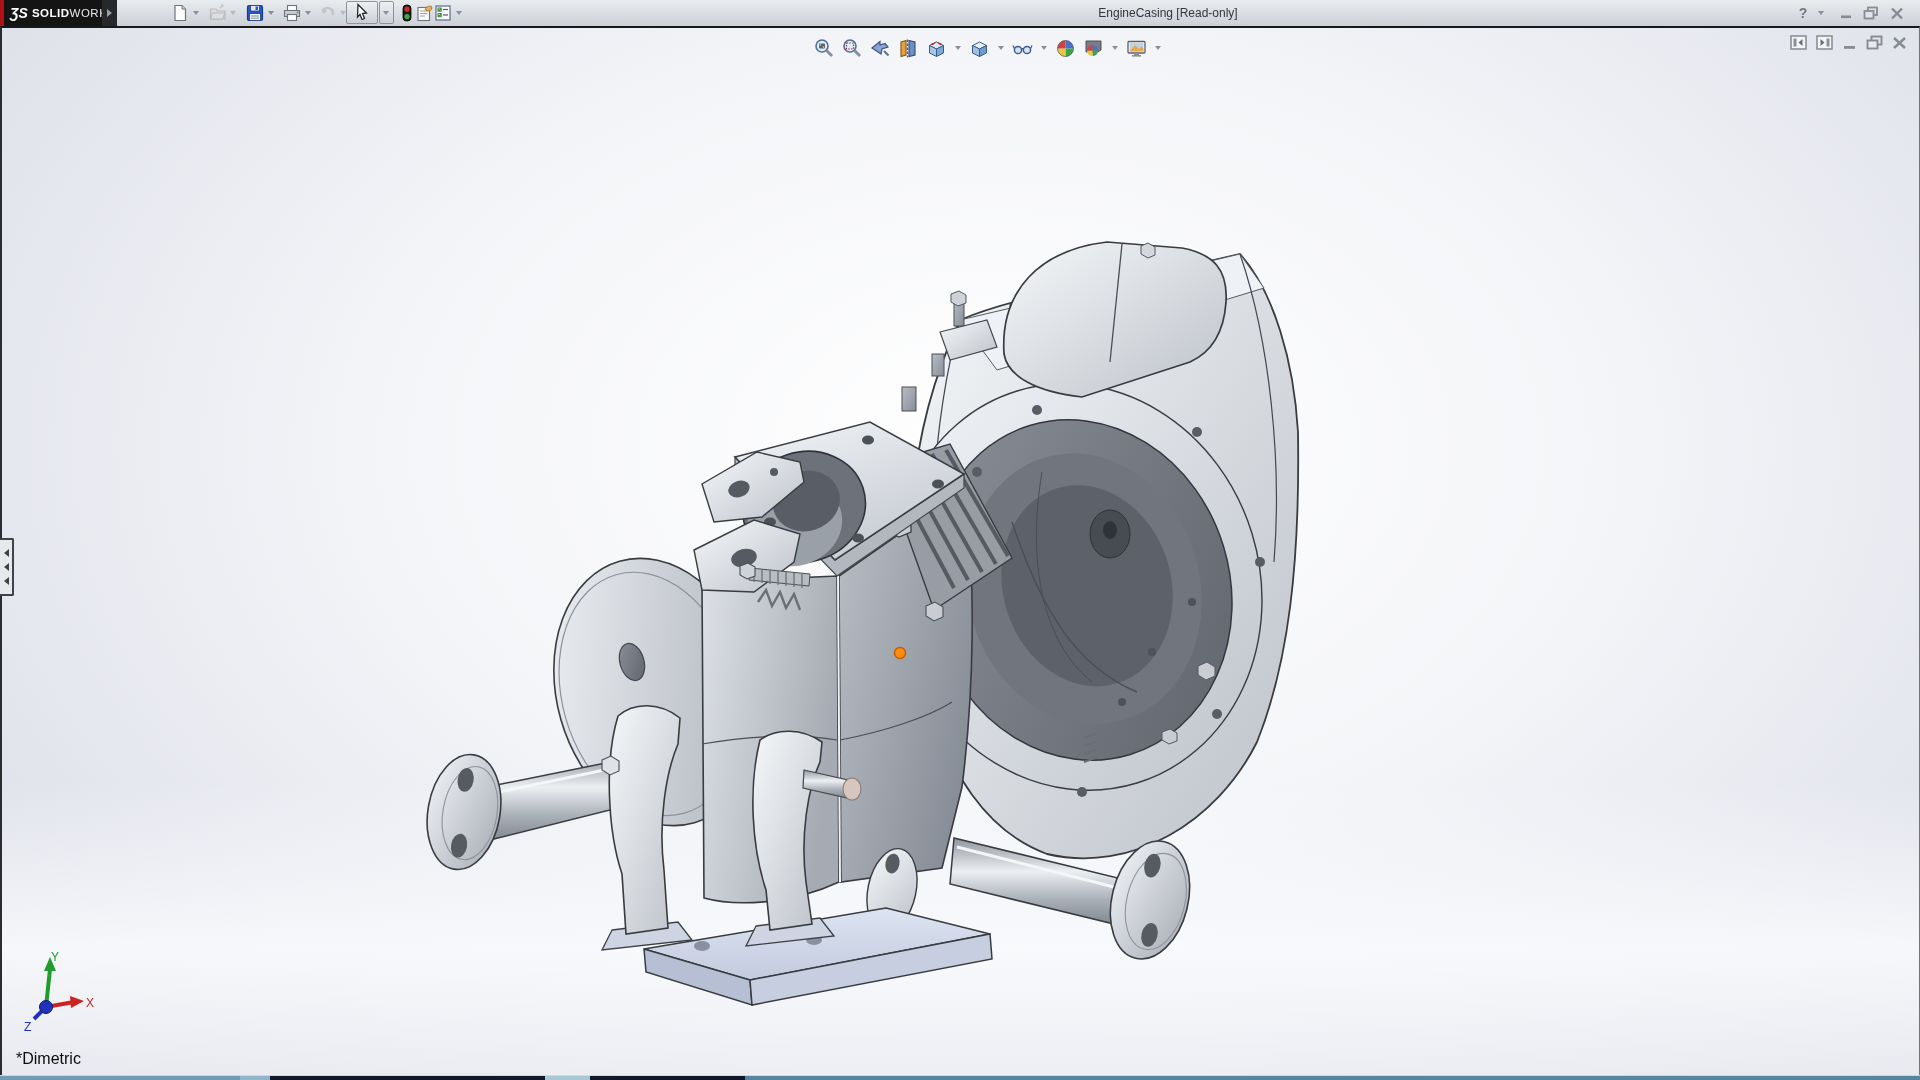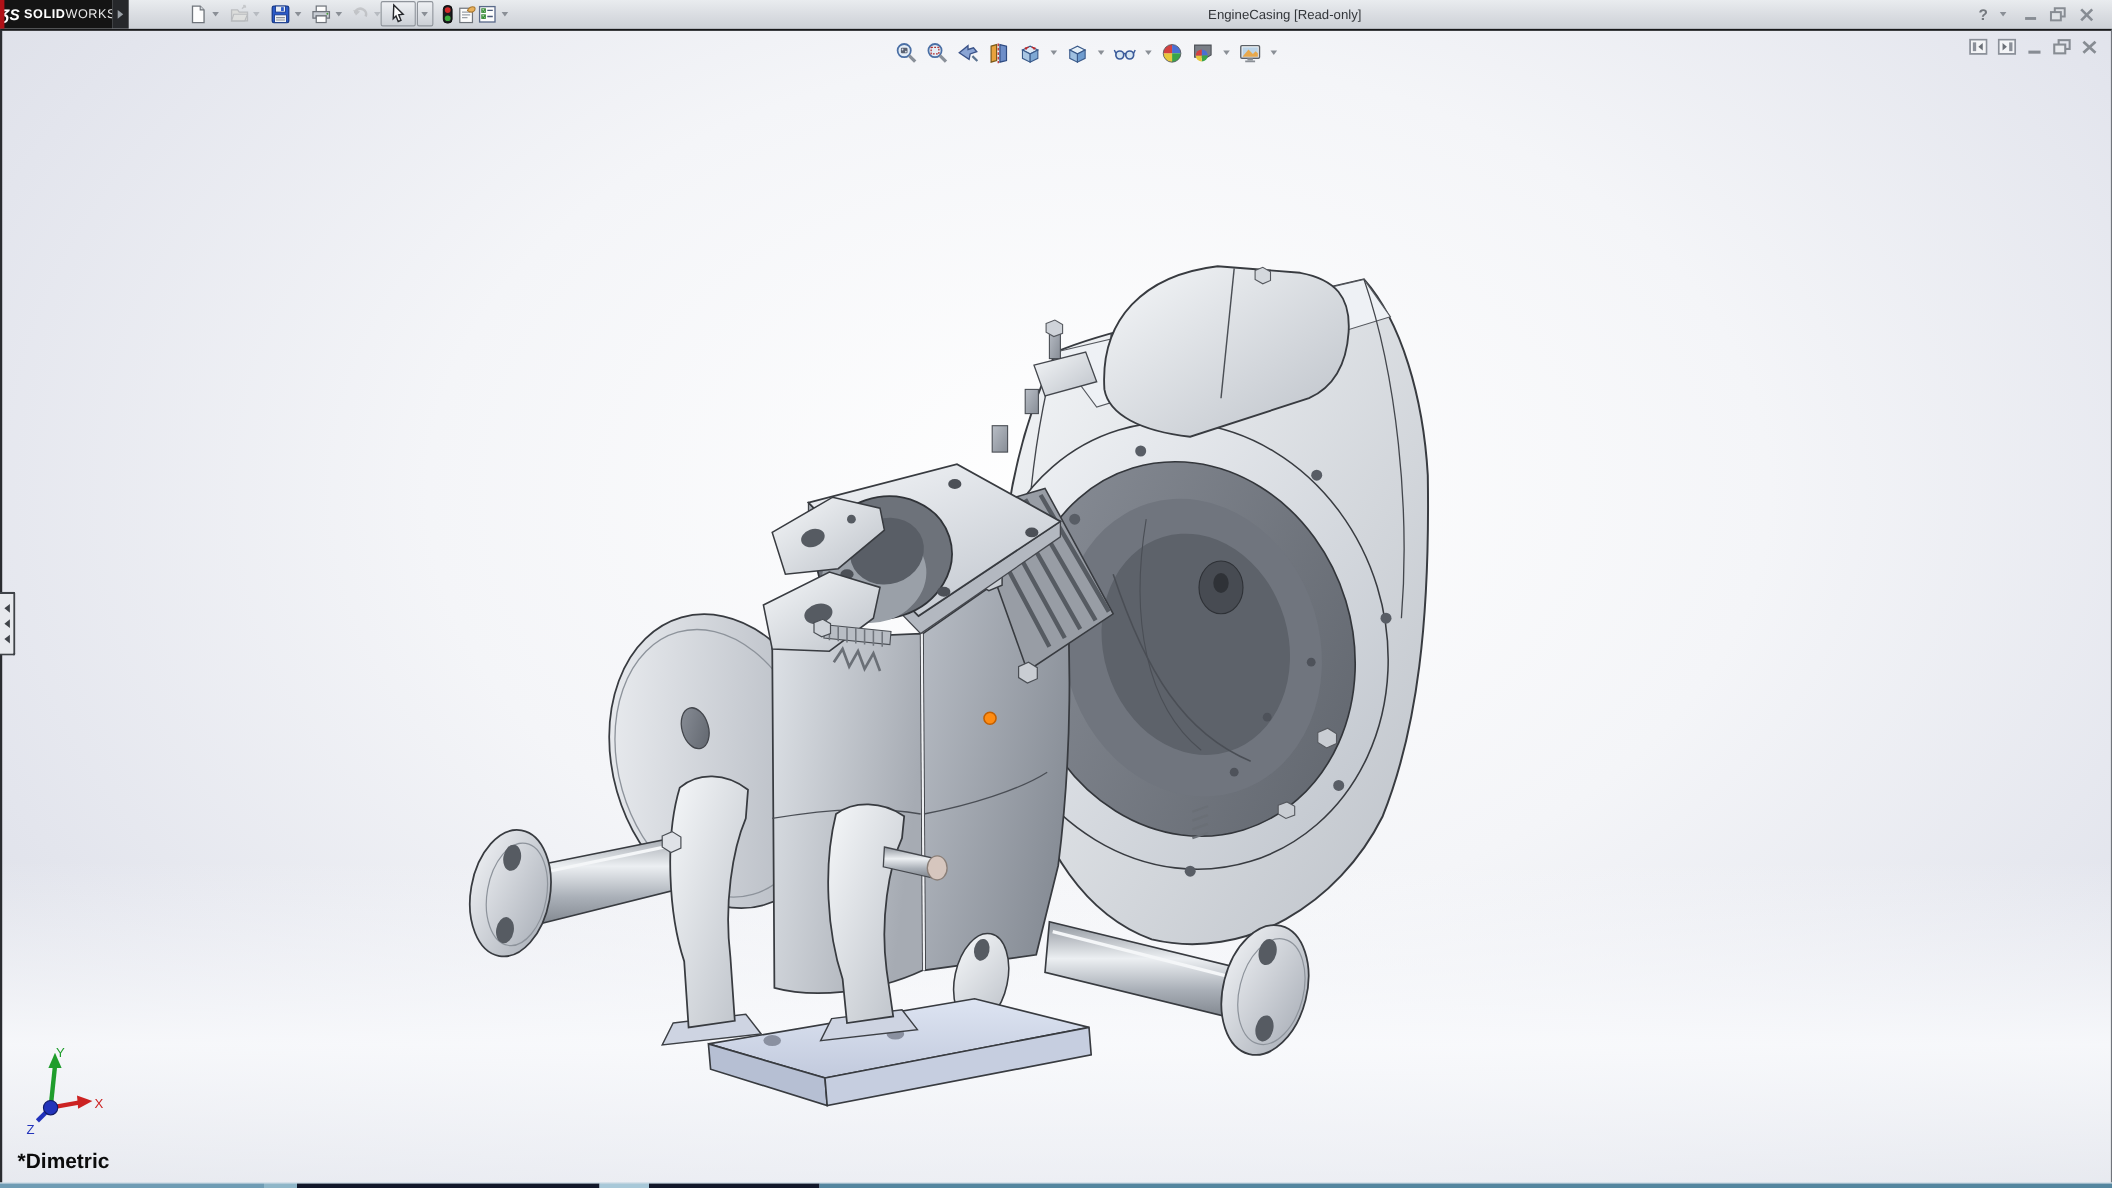--- a/index.html
+++ b/index.html
@@ -3,21 +3,21 @@
 <meta charset="utf-8">
 <style>
   * { margin:0; padding:0; box-sizing:border-box; }
   html,body { width:1920px; height:1080px; overflow:hidden;
     font-family:"Liberation Sans", sans-serif; background:#d7dae3; }
 
   
   .titlebar { position:absolute; top:0; left:0; width:1920px; height:26px;
     background:linear-gradient(#e9ecef 0%, #d9dce1 55%, #cdd1d7 100%); z-index:50; }
   .logo-block { position:absolute; left:0; top:0; height:26px; width:102px;
-    background:#141414; display:flex; align-items:center; }
+    background:#141414; display:flex; align-items:center; padding-left:10px; }
   .logo-red { position:absolute; left:0; top:0; width:4px; height:26px; background:#b01117; }
   .logo-glyph { color:#fff; font-style:italic; font-weight:bold; font-size:14px; margin-right:4px; }
   .logo-bold { color:#fff; font-weight:bold; font-size:11.5px; letter-spacing:.5px;text-align:center; }
   .logo-light { color:#e8e8e8; font-weight:normal; font-size:11.5px; letter-spacing:.5px; }
   .logo-flyout { position:absolute; left:102px; top:0; width:15px; height:26px; background:#26282b;
     display:flex; align-items:center; justify-content:center; }
   .tri-right { width:0; height:0; border-left:5px solid #9aa0a6;
     border-top:4px solid transparent; border-bottom:4px solid transparent; }
 
   .tb-ico { position:absolute; top:4px; width:18px; height:18px; }
@@ -55,21 +55,21 @@
 
   
   .left-tab { position:absolute; left:-2px; top:510px; width:14px; height:58px;
     background:#e7e9ed; border:2px solid #3f4348; border-left:none; border-radius:0 2px 2px 0;
     display:flex; flex-direction:column; align-items:center; justify-content:center; gap:6px; }
   .tri-left { width:0; height:0; border-right:5px solid #3f4348;
     border-top:4px solid transparent; border-bottom:4px solid transparent; }
 
   
   .triad { position:absolute; left:8px; bottom:32px; }
-  .view-label { position:absolute; left:14px; bottom:7px; font-size:19px; color:#0c0c0c;font-weight:bold; }
+  .view-label { position:absolute; left:14px; bottom:7px; font-size:16px; color:#0c0c0c; }
 
   
   .bottom-strip { position:absolute; left:0; bottom:0; width:1920px; height:5px; display:flex; z-index:60;
     border-top:1px solid #c8dce6; }
   .bottom-strip div { height:100%; }
 
   svg { display:block; }
   .model-svg { position:absolute; left:0; top:0; }
 </style>
 </head>

